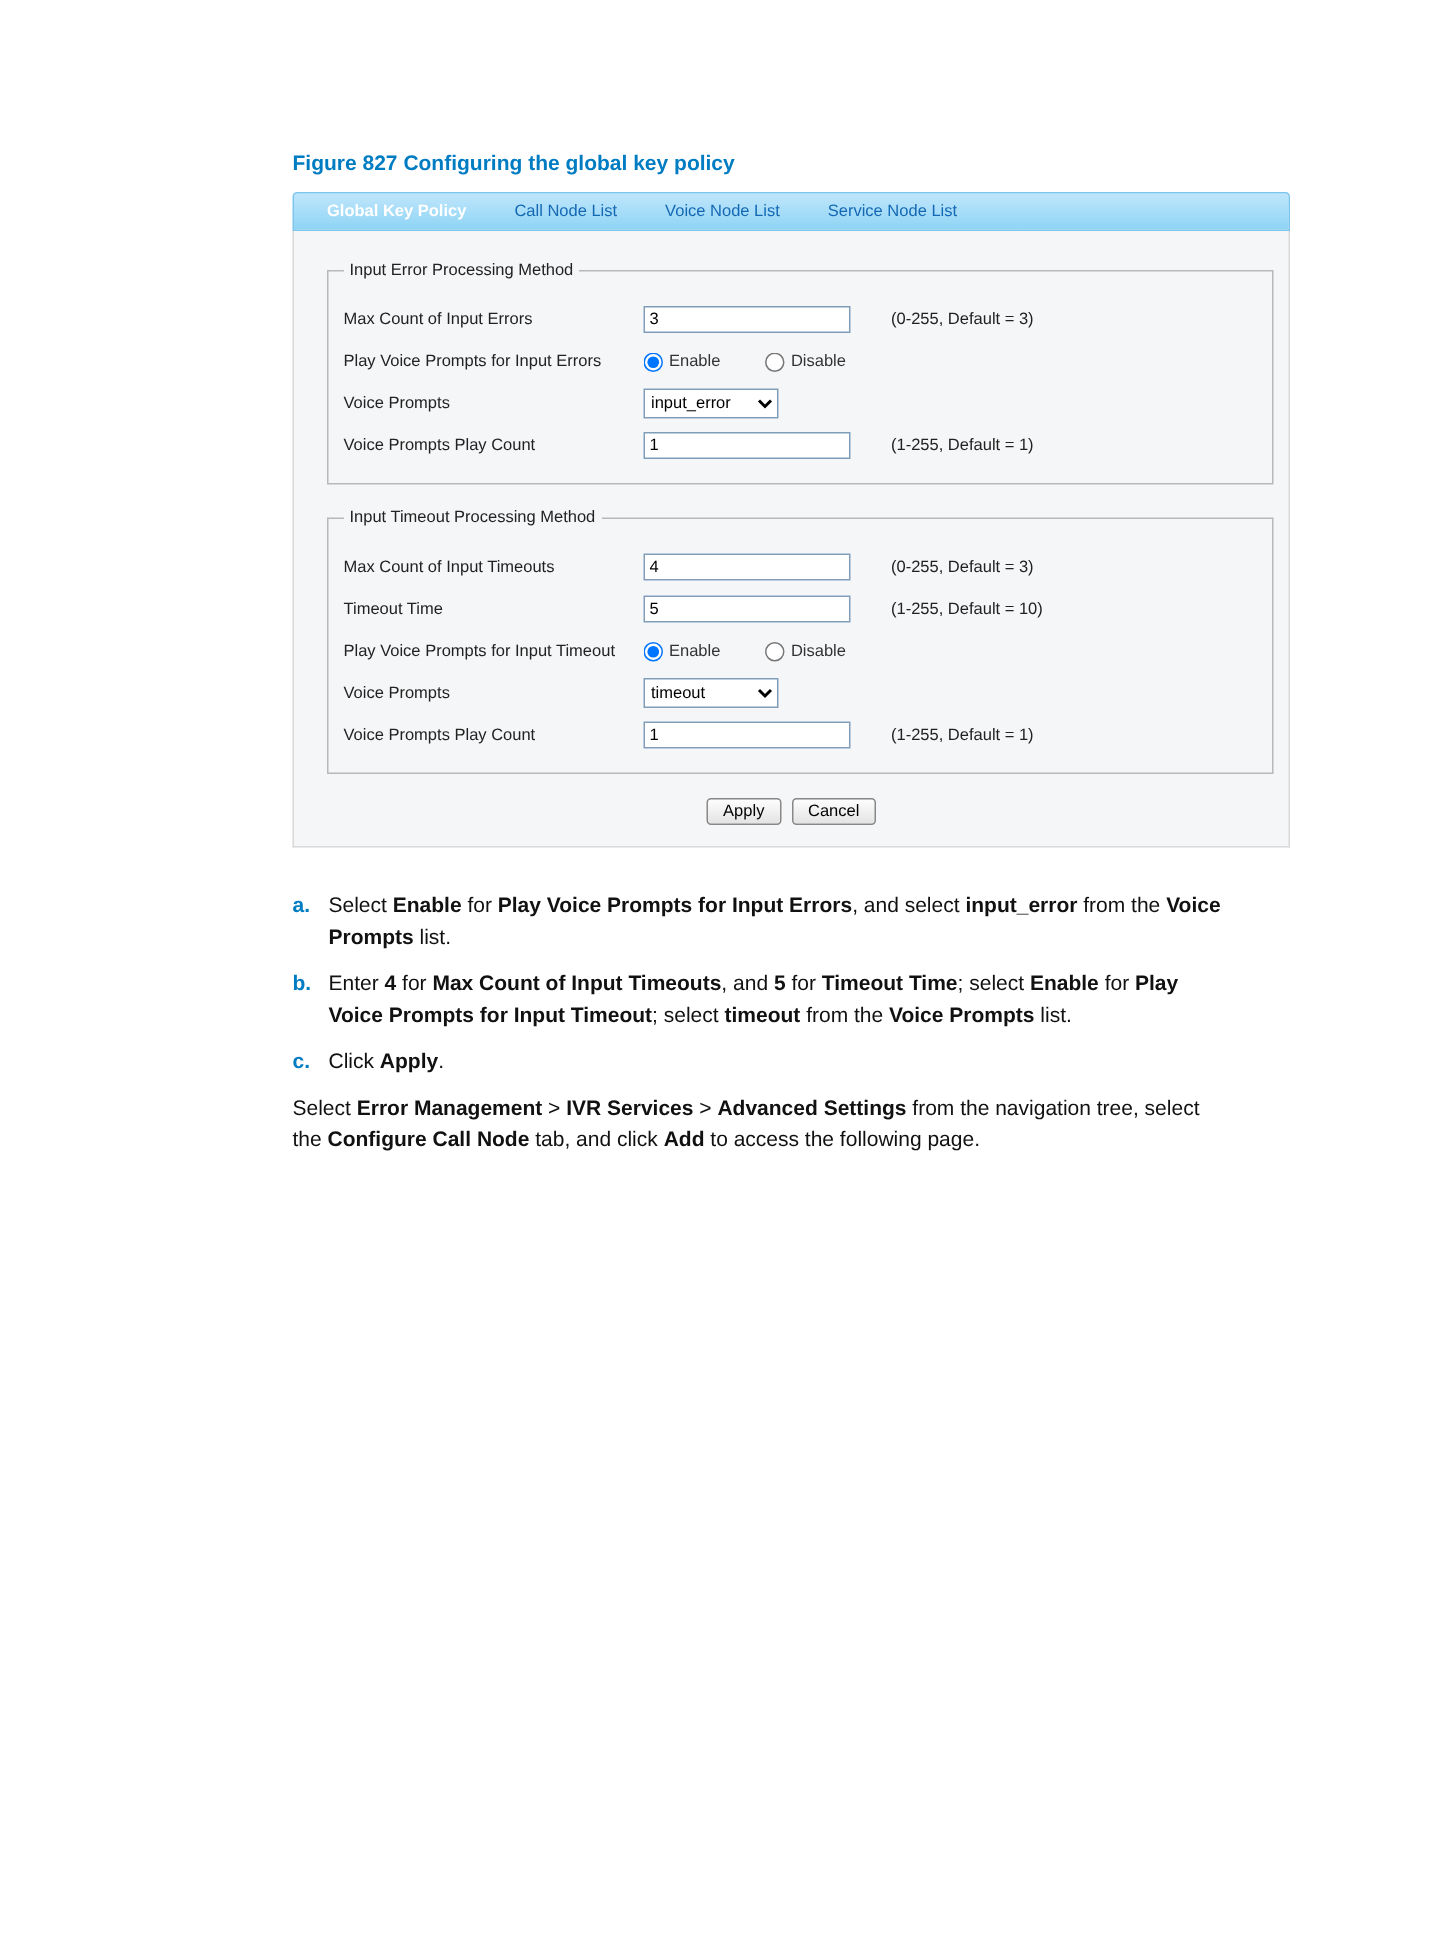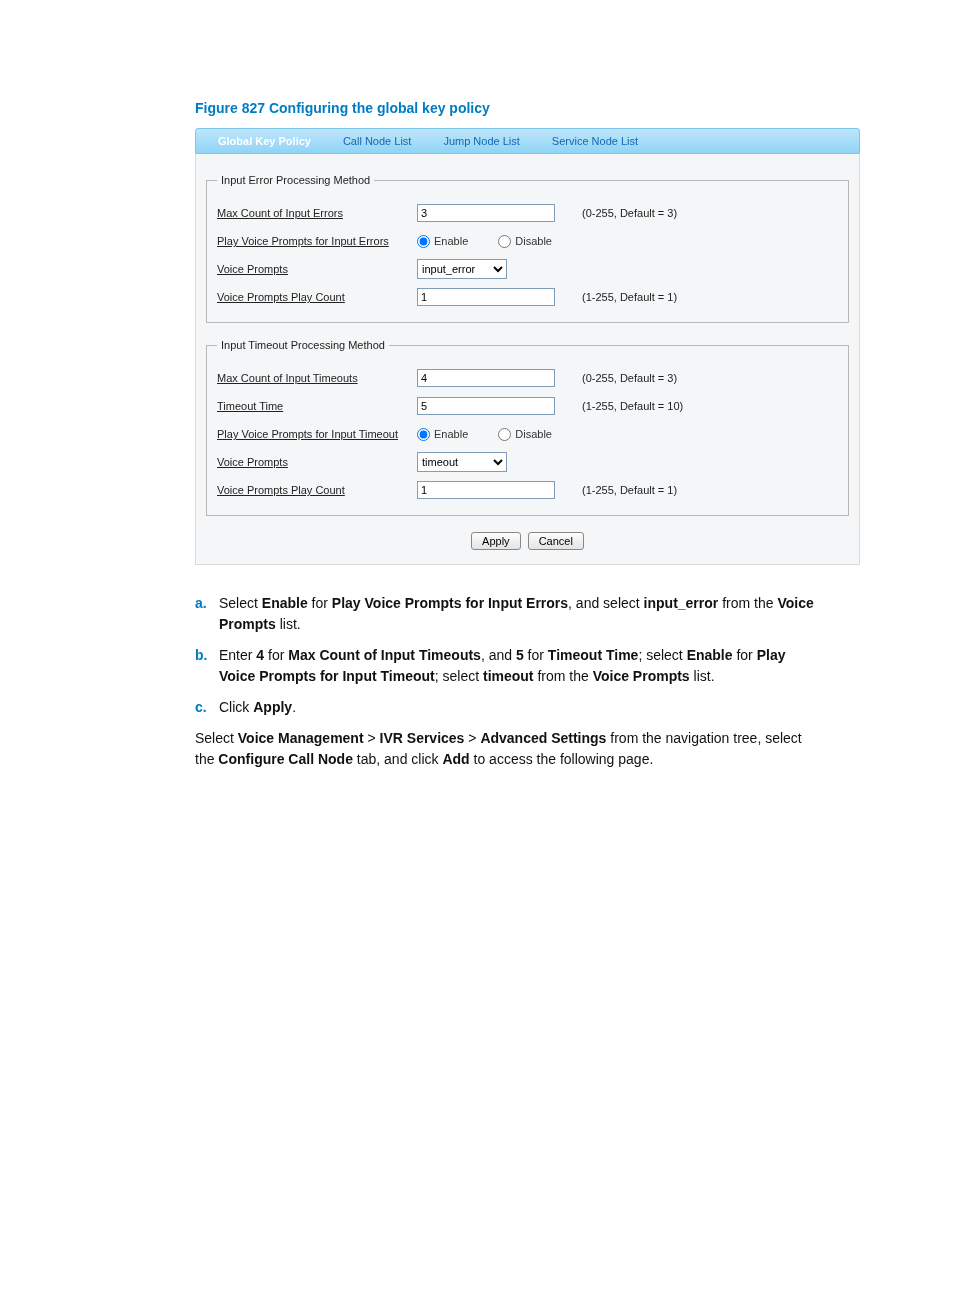--- a/index.html
+++ b/index.html
@@ -45,39 +45,38 @@
     font-weight: bold;
   }
   .form-body {
     background: #f5f6f7;
     border: 1px solid #d9d9d9;
     border-top: none;
     padding: 20px 10px 14px 10px;
   }
   fieldset {
     border: 1px solid #b8b8b8;
-    margin: 0 0 16px 0;
+    margin: 0 0 16px 12px;
     padding: 10px 10px 8px 10px;
     background: #f5f6f7;
   }
   legend {
     font-size: 11px;
     color: #222;
     padding: 0 4px;
   }
   .form-row {
     display: flex;
     align-items: center;
     margin: 6px 0;
     min-height: 22px;
   }
   .label-col {
     width: 200px;
     color: #222;
-    text-decoration: underline;
   }
   .ctrl-col {
     width: 155px;
     display: flex;
     align-items: center;
   }
   .hint-col {
     color: #222;
     padding-left: 10px;
   }
@@ -159,21 +158,21 @@
 
 <div class="page">
 
   <div class="figure-title">Figure 827 Configuring the global key policy</div>
 
   <div class="app-panel">
 
     <div class="tab-row">
       <div class="tab active">Global Key Policy</div>
       <div class="tab">Call Node List</div>
-      <div class="tab">Jump Node List</div>
+      <div class="tab">Voice Node List</div>
       <div class="tab">Service Node List</div>
     </div>
 
     <div class="form-body">
 
       <fieldset>
         <legend>Input Error Processing Method</legend>
 
         <div class="form-row">
           <div class="label-col">Max Count of Input Errors</div>
@@ -292,19 +291,19 @@
 
     <div class="instr-item">
       <div class="instr-letter">c.</div>
       <div class="instr-body">
         <span>Click </span><b>Apply</b><span>.</span>
       </div>
     </div>
 
 
     <div class="para">
-      <span>Select </span><b>Voice Management</b><span> &gt; </span><b>IVR Services</b><span> &gt; </span><b>Advanced Settings</b><span> from the navigation tree, select the </span><b>Configure Call Node</b><span> tab, and click </span><b>Add</b><span> to access the following page.</span>
+      <span>Select </span><b>Error Management</b><span> &gt; </span><b>IVR Services</b><span> &gt; </span><b>Advanced Settings</b><span> from the navigation tree, select the </span><b>Configure Call Node</b><span> tab, and click </span><b>Add</b><span> to access the following page.</span>
     </div>
 
   </div>
 
 
 </div>
 
 </body></html>

